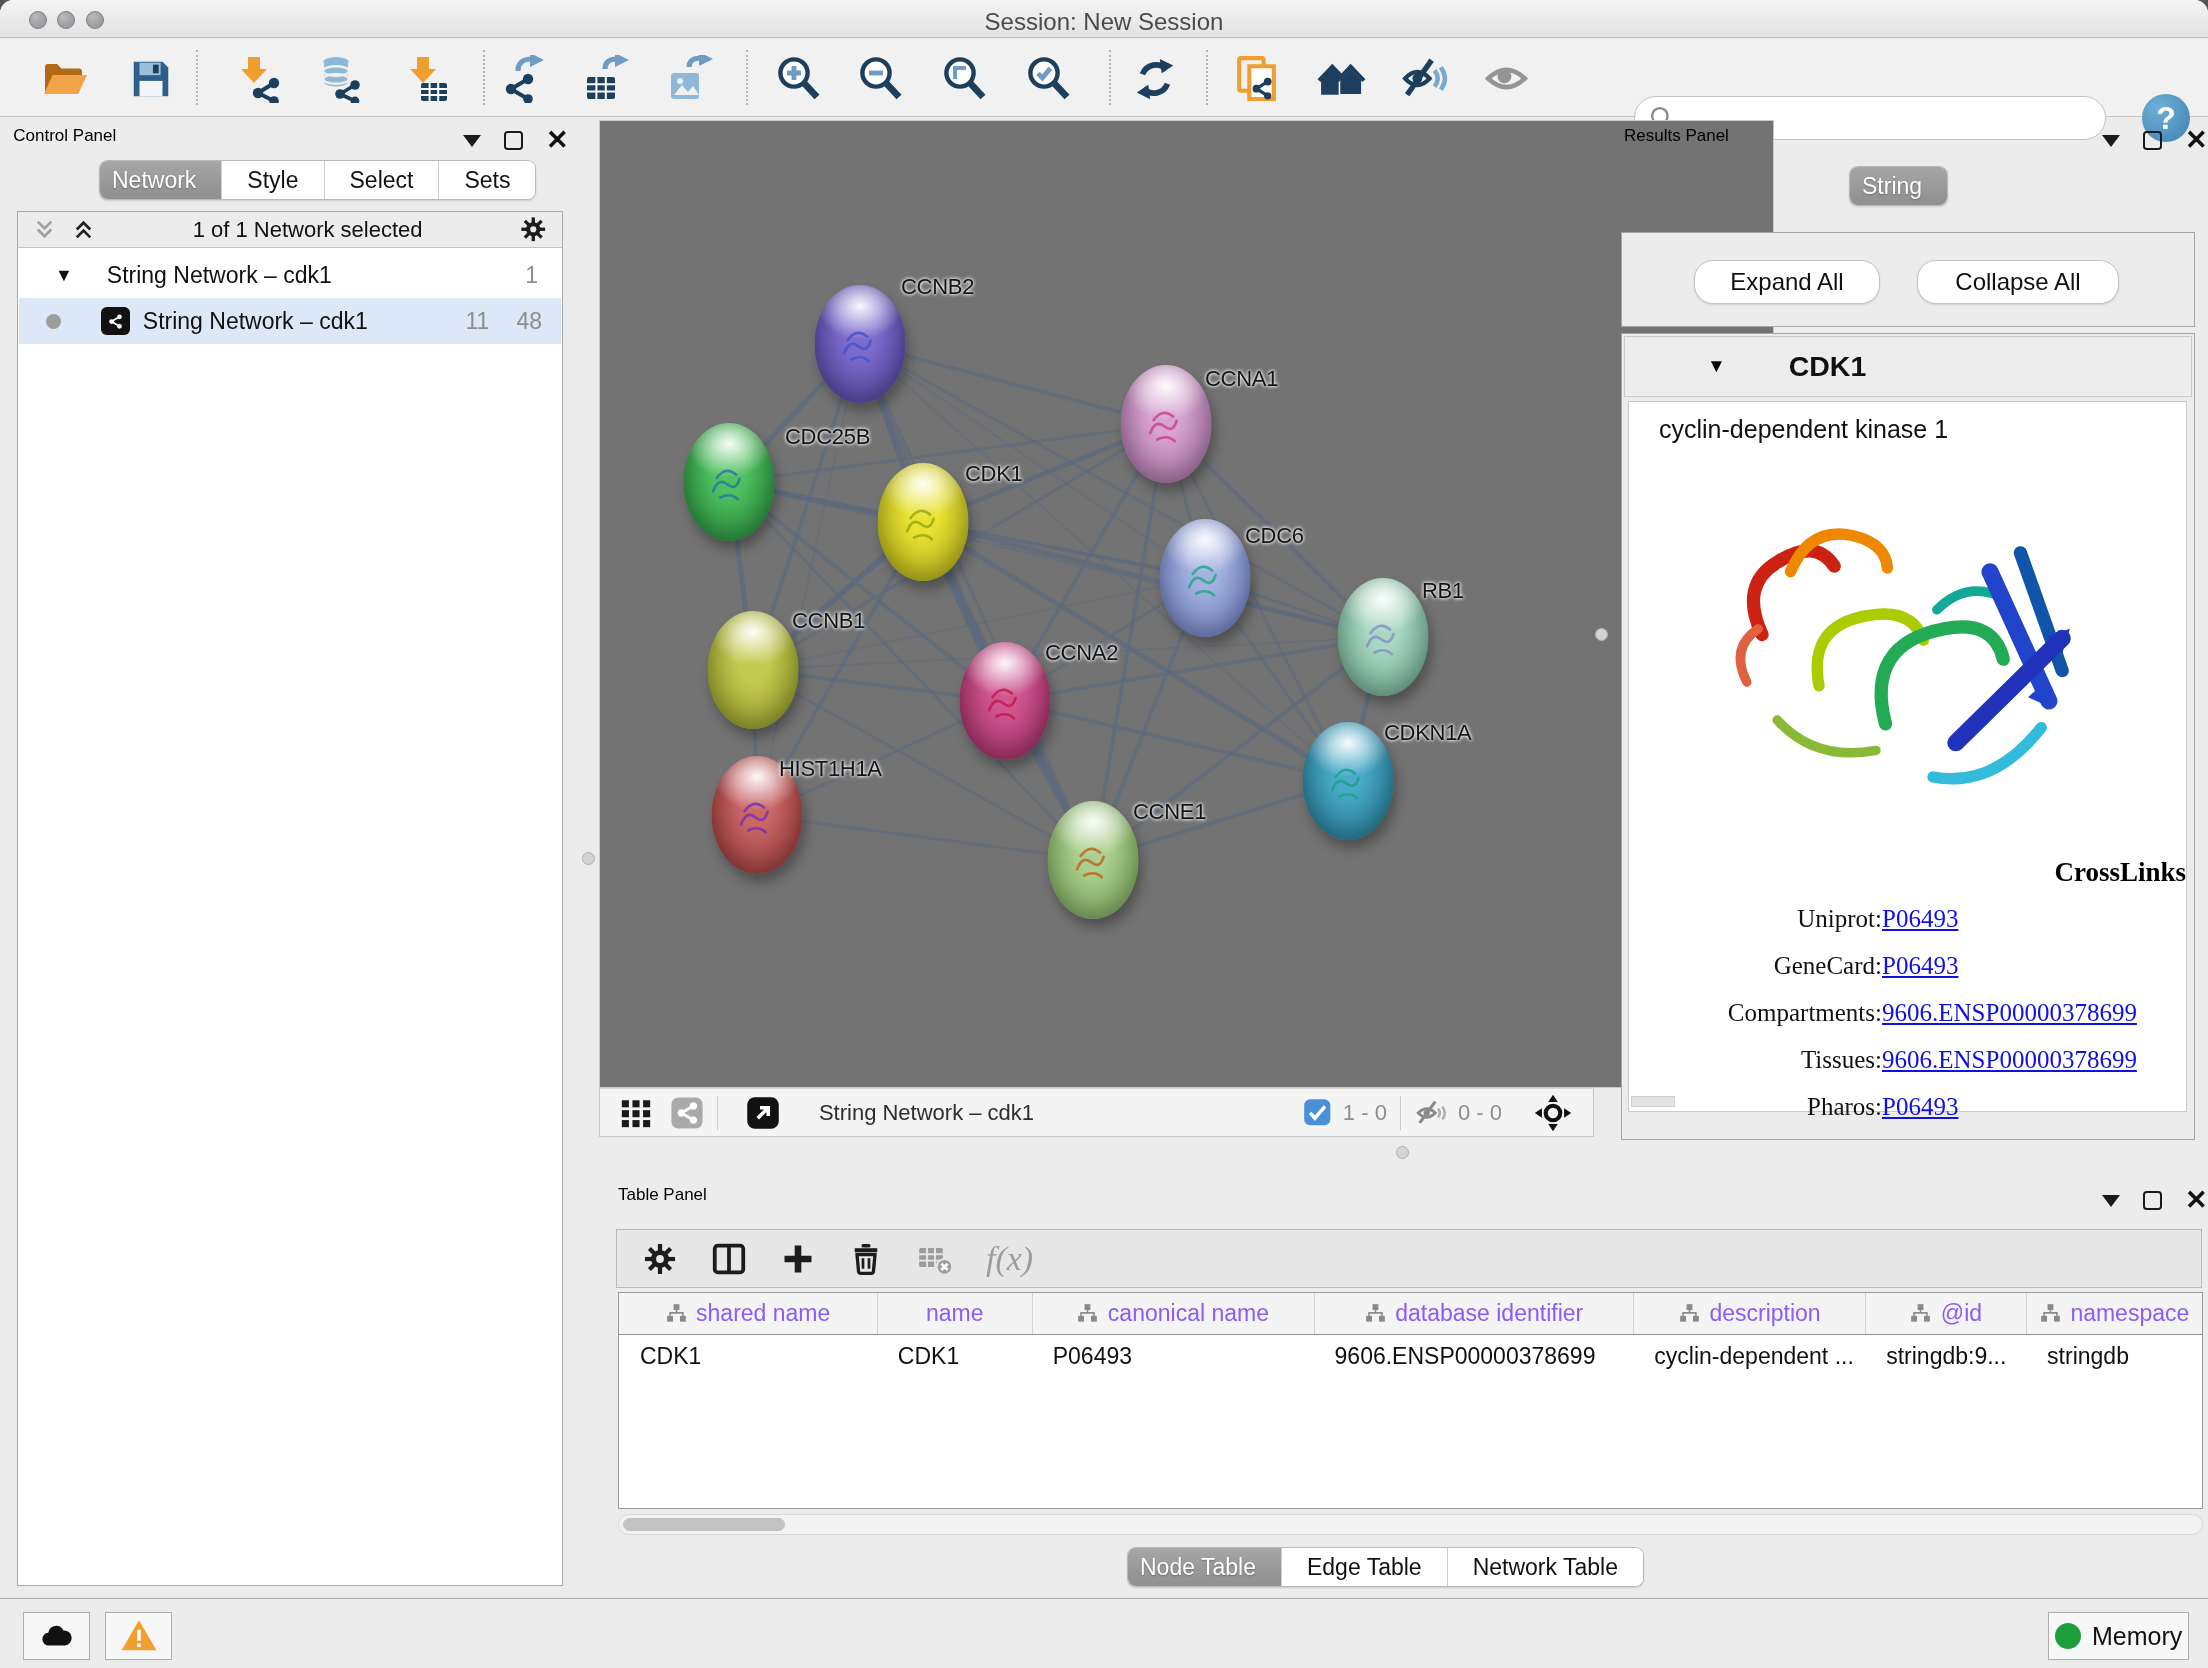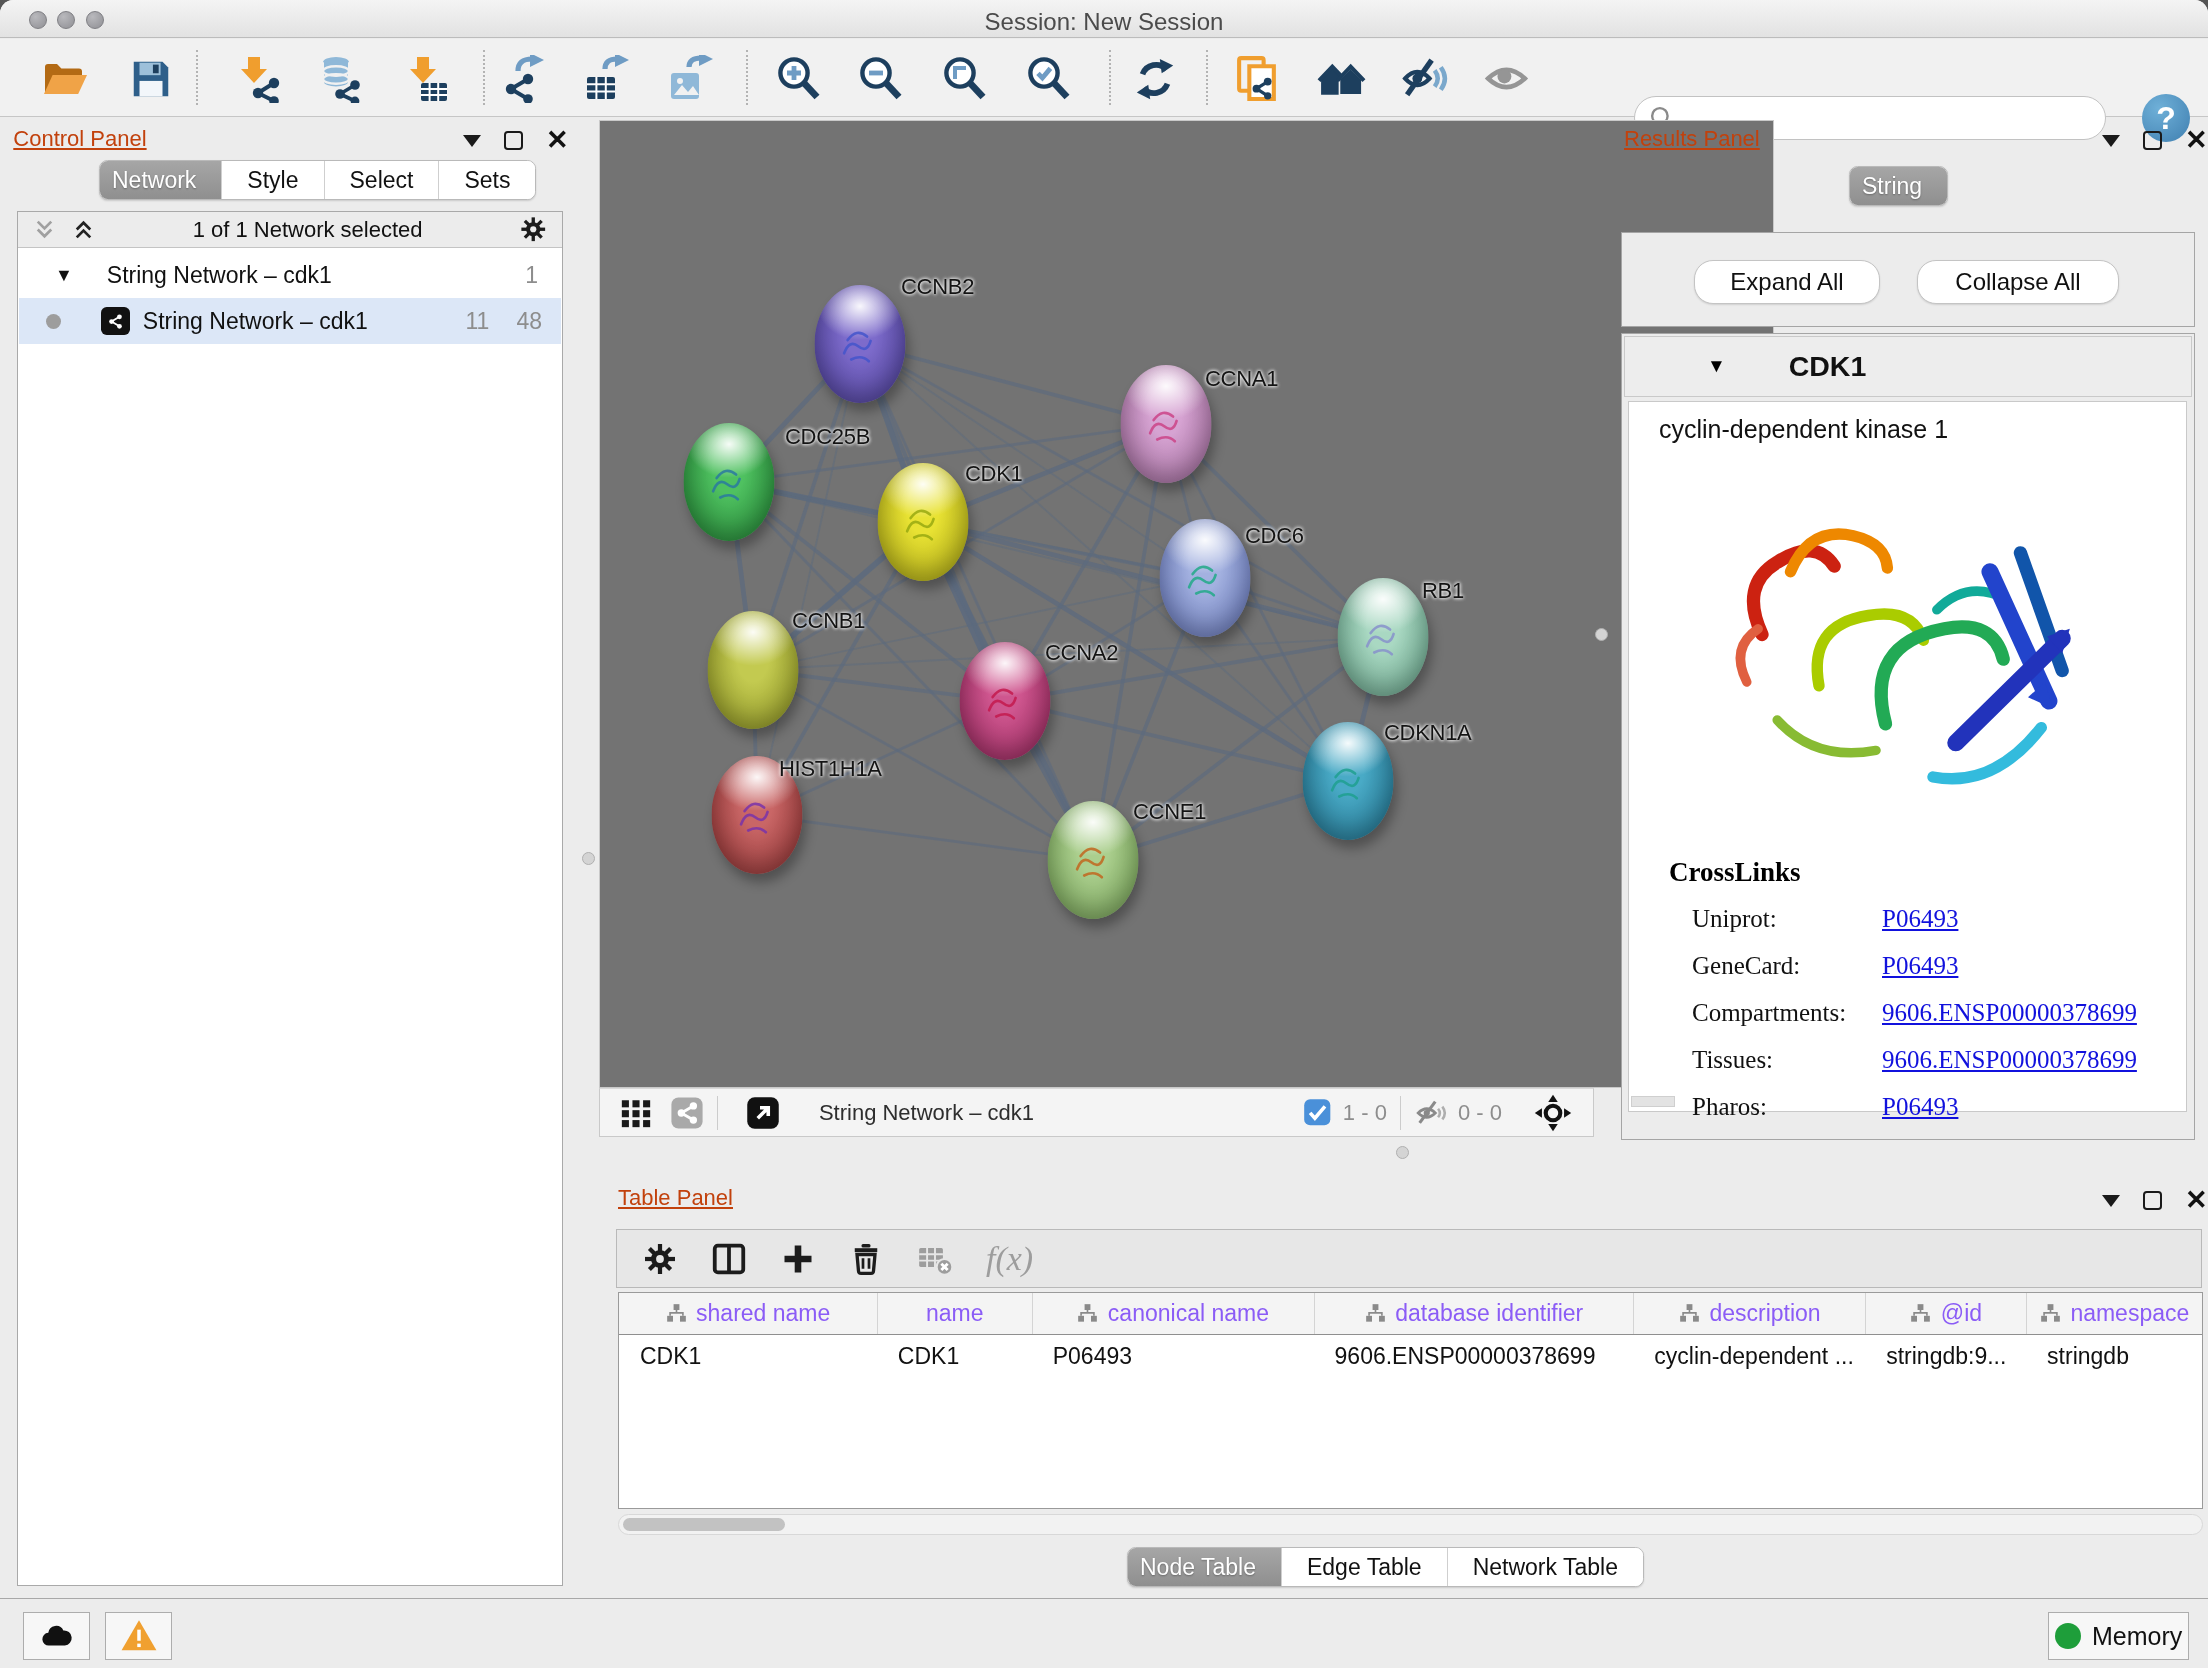--- a/index.html
+++ b/index.html
@@ -22,21 +22,21 @@
   .tb-btn { top:15px; width:49px; height:49px; display:flex; align-items:center; justify-content:center; }
   .tb-sep { top:11.4px; width:0; height:55px; border-left:2.9px dotted #b3b3b3; }
   .searchbox { left:1634px; top:57px; width:472px; height:44px; background:#fff;
     border:1.9px solid #c2c2c2; border-radius:22px; display:flex; align-items:center; padding-left:13.3px; }
   .searchbox input { border:none; outline:none; font-size:23px; width:399px; background:transparent; }
   .help-btn { left:2142px; top:55px; width:48px; height:48px; border-radius:50%;
     background:radial-gradient(circle at 35% 30%, #6fb0d8, #3f7fb0); color:#fff; font-size:32px;
     font-weight:bold; display:flex; align-items:center; justify-content:center; }
 
   
-  .panel-title { font-size:22px; color:#c2410c;text-decoration:underline; }
+  .panel-title { font-size:17px; color:#000000; }
   .panel-ctl { display:flex; gap:23px; align-items:center; }
   .tri { width:0; height:0; border-left:9.5px solid transparent; border-right:9.5px solid transparent;
          border-top:12.4px solid #1a1a1a; }
   .float-box { width:19px; height:19px; border:2.9px solid #1a1a1a; border-radius:3.8px; }
   .close-x { font-size:27px; font-weight:bold; color:#111; line-height:19px; }
 
   .seg-group { display:flex; background:#fff; border:1px solid #b9b9b9; border-radius:8.6px; overflow:hidden;
     box-shadow:0 1px 1.9px rgba(0,0,0,.15); }
   .seg { padding:5.7px 25px; font-size:23px; color:#111; background:#fff; border-left:1px solid #cfcfcf;
     display:flex; align-items:center; justify-content:center; }
@@ -581,21 +581,21 @@
         <path d="M122 82 q16 -16 36 -6" stroke="#11aa99" stroke-width="5"></path>
         <path d="M150 62 L181 130" stroke="#2244cc" stroke-width="9"></path>
         <path d="M166 52 L188 114" stroke="#1155aa" stroke-width="7"></path>
         <path d="M132 152 L188 97" stroke="#2233bb" stroke-width="9"></path>
         <path d="M120 170 q32 6 57 -26" stroke="#33bbdd" stroke-width="6"></path>
         <path d="M38 140 q20 22 52 16" stroke="#88bb33" stroke-width="5"></path>
       </g>
       <polygon points="183,134 170,128 179,120" fill="#2244cc"></polygon>
       <polygon points="192,92 188,105 180,96" fill="#2233bb"></polygon>
     </svg>
-    <div style="margin:23px 0 0 40px;">
+    <div style="margin:23px 0 0 40px;text-align:right;">
       <div class="serif" style="font-size:27px; font-weight:bold; color:#000; margin-bottom:17px;">CrossLinks</div>
       <div id="crosslink-rows" class="serif" style="margin-left:23px;">
           <div class="xlink-row">
             <span class="xlink-label">Uniprot:</span>
             <span class="xlink-val">P06493</span>
           </div>
           <div class="xlink-row">
             <span class="xlink-label">GeneCard:</span>
             <span class="xlink-val">P06493</span>
           </div>

